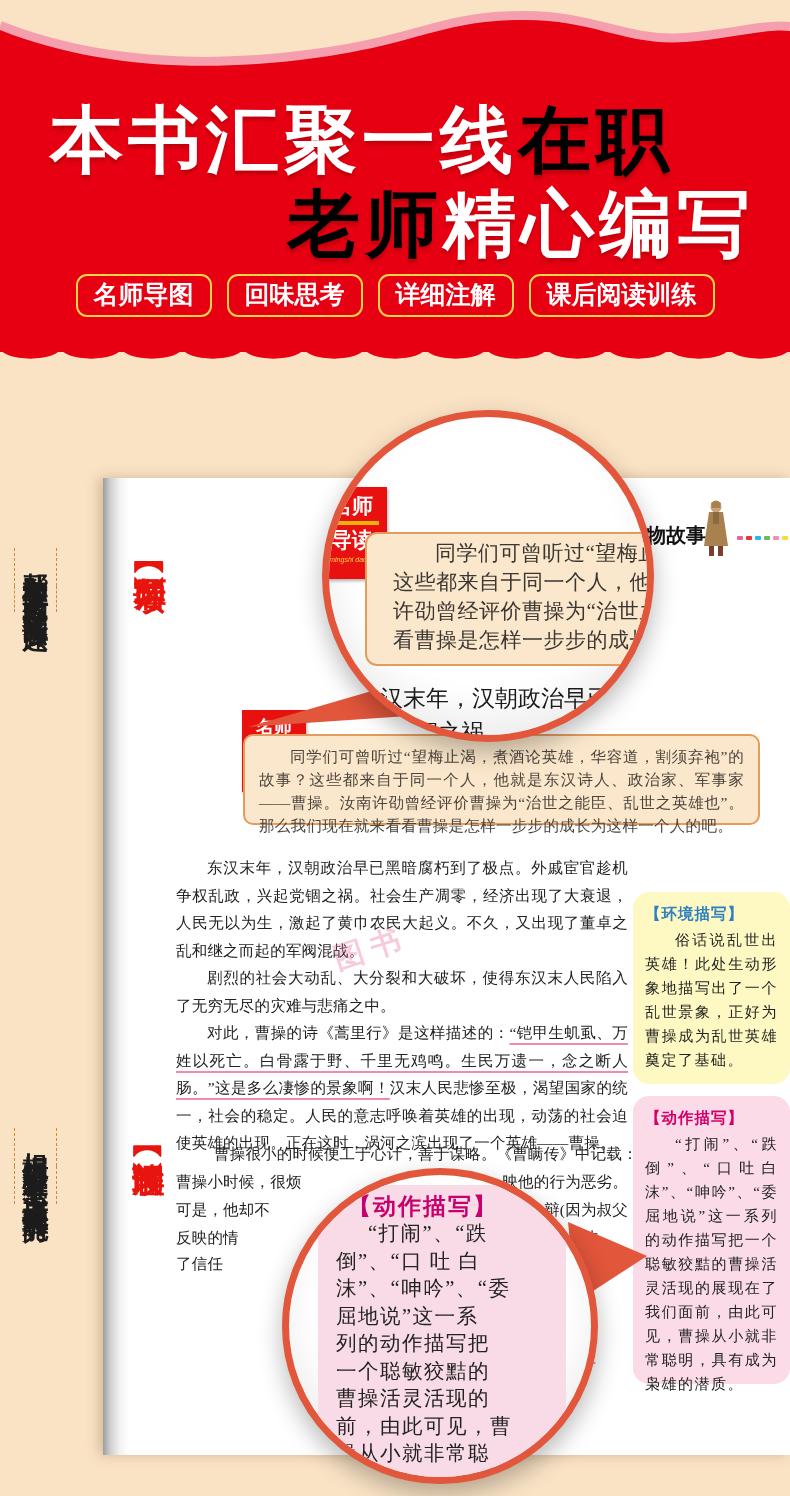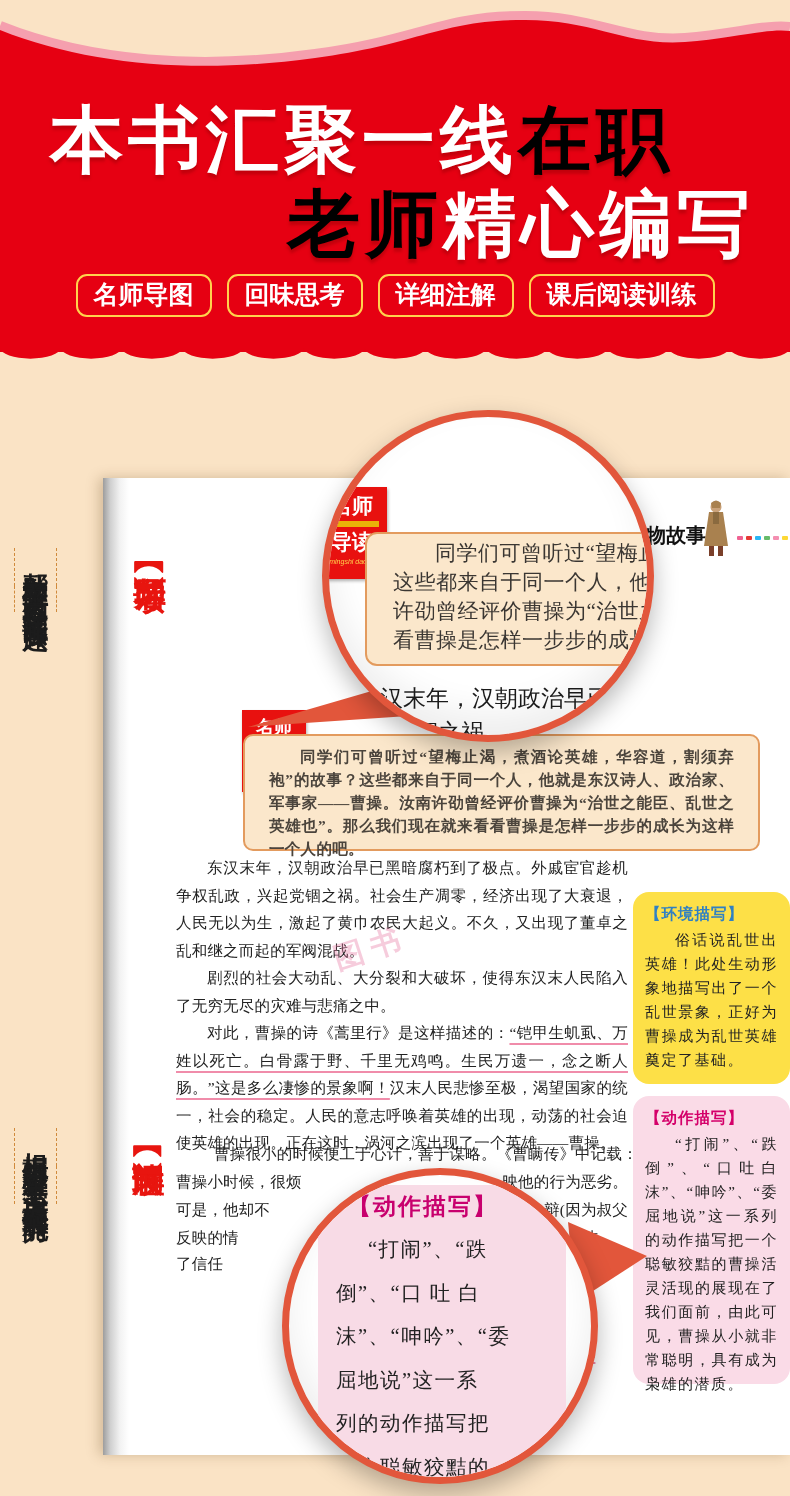--- a/index.html
+++ b/index.html
@@ -28,59 +28,59 @@
   .dashes{position:absolute;left:634px;top:58px;display:flex;gap:3px;}
   .dashes span{width:6px;height:4px;border-radius:1px;display:block;}
   .vlabel{position:absolute;writing-mode:vertical-rl;color:#e8150f;font-weight:700;
           font-family:"Liberation Sans",sans-serif;letter-spacing:1px;}
   .vlabel1{left:24px;top:72px;font-size:33px;}
   .vlabel2{left:24px;top:658px;font-size:32px;}
   .daodu{position:absolute;background:#e8110f;color:#fff;text-align:center;
          font-family:"Liberation Sans",sans-serif;box-shadow:1px 2px 3px rgba(0,0,0,.3);}
   .daodu:before{content:"";position:absolute;left:6px;top:-9px;width:78%;height:12px;
         background:#2e2323;transform:skewX(-35deg);z-index:-1;}
-  .daodu .r1{font-weight:700;border-bottom:6px solid #eab308;margin:4px 8px 0 8px;}
+  .daodu .r1{font-weight:700;border-bottom:4px solid #eab308;margin:4px 8px 0 8px;}
   .daodu .r2{font-weight:700;margin:0 8px;}
   .daodu .cap{color:#ffd34d;font-style:italic;font-size:7px;line-height:9px;white-space:nowrap;overflow:hidden;}
   .daodu-page{left:139px;top:232px;width:64px;height:82px;}
   .daodu-page .r1,.daodu-page .r2{font-size:18px;line-height:26px;}
-  .introbox{position:absolute;left:140px;top:256px;width:517px;height:117px;background:#fbe7cb;
+  .introbox{position:absolute;left:140px;top:256px;width:517px;height:91px;background:#fbe7cb;
             border:2px solid #e39b5e;border-radius:10px;box-sizing:border-box;
-            padding:9px 24px;font-size:15.5px;line-height:23px;color:#4b443c;
-            text-indent:2em;text-align:justify;letter-spacing:.3px;font-weight:bold;}
+            padding:9px 14px;font-size:15.5px;line-height:23px;color:#4b443c;
+            text-indent:2em;text-align:justify;letter-spacing:.3px;}
   .maincol{position:absolute;left:73px;top:376px;width:452px;font-size:15.5px;line-height:27.5px;
            color:#222;text-align:justify;letter-spacing:.2px;}
   .maincol p{margin:0;text-indent:2em;}
   .pu{text-decoration:underline;text-decoration-color:#f08caa;text-decoration-thickness:2px;text-underline-offset:5px;}
   .bodyfrag{position:absolute;font-size:15.5px;color:#222;white-space:nowrap;letter-spacing:.2px;}
   .bubble{position:absolute;left:530px;width:157px;border-radius:16px;box-sizing:border-box;
           padding:10px 12px;font-size:15px;line-height:24px;color:#222;text-align:justify;}
   .bubble .bt{font-family:"Liberation Sans",sans-serif;font-weight:700;font-size:15.5px;
               letter-spacing:1px;text-indent:0;margin-bottom:2px;}
   .bubble .bb{text-indent:2em;letter-spacing:1.5px;}
-  .bubble-env{top:414px;height:192px;background:#fde047;}
+  .bubble-env{top:414px;height:192px;background:#fef9c3;}
   .bubble-env .bt{color:#2f80c3;}
   .bubble-act{top:618px;height:288px;background:#fadbe7;}
   .bubble-act .bt{color:#d4006a;}
   .watermark{position:absolute;left:230px;top:450px;font-size:30px;letter-spacing:8px;
              color:rgba(231,121,164,.38);transform:rotate(-18deg);font-weight:700;}
   
   .lens{position:absolute;border:7px solid #e2563b;border-radius:50%;background:#fff;overflow:hidden;
         box-shadow:0 10px 24px rgba(0,0,0,.28), inset 0 -20px 35px rgba(0,0,0,.07);}
   .lens1{left:322px;top:410px;width:318px;height:318px;}
   .lens2{left:282px;top:1168px;width:302px;height:302px;}
   .lensbox{position:absolute;background:#fbe7cb;border:2px solid #e39b5e;border-radius:12px;box-sizing:border-box;}
   .lensline{position:absolute;white-space:nowrap;color:#3a3632;}
   .l1line{font-size:21px;letter-spacing:.5px;}
   .l1body{font-size:23px;color:#1a1a1a;text-align:right;}
   .pinkbox{position:absolute;background:#f8dbe6;border-radius:14px;}
   .l2title{position:absolute;font-family:"Liberation Sans",sans-serif;font-weight:700;
            font-size:23px;color:#c8006e;letter-spacing:2px;white-space:nowrap;}
   .l2lines{position:absolute;font-size:20.5px;line-height:27.5px;color:#222;letter-spacing:1.5px;}
-  .l2lines div{white-space:nowrap;margin-top:16px;}
+  .l2lines div{white-space:nowrap;}
   
   .notes{position:absolute;writing-mode:vertical-rl;display:flex;}
   .note{writing-mode:vertical-rl;font-size:26px;font-weight:600;color:#1c1c1c;letter-spacing:3px;
         border-left:1px dashed #d08a3c;border-right:1px dashed #d08a3c;padding:4px 3px;}
   .notes-top{left:14px;top:548px;height:295px;}
   .notes-bottom{left:14px;top:1128px;height:305px;}
   svg{display:block;}
 </style>
 </head>
 <body>

